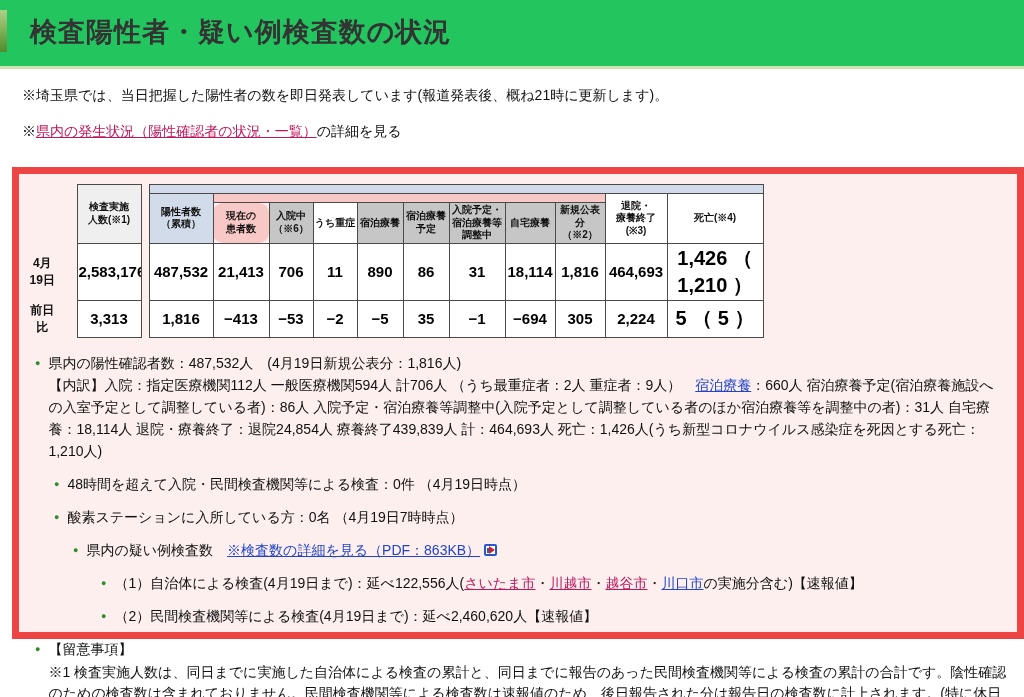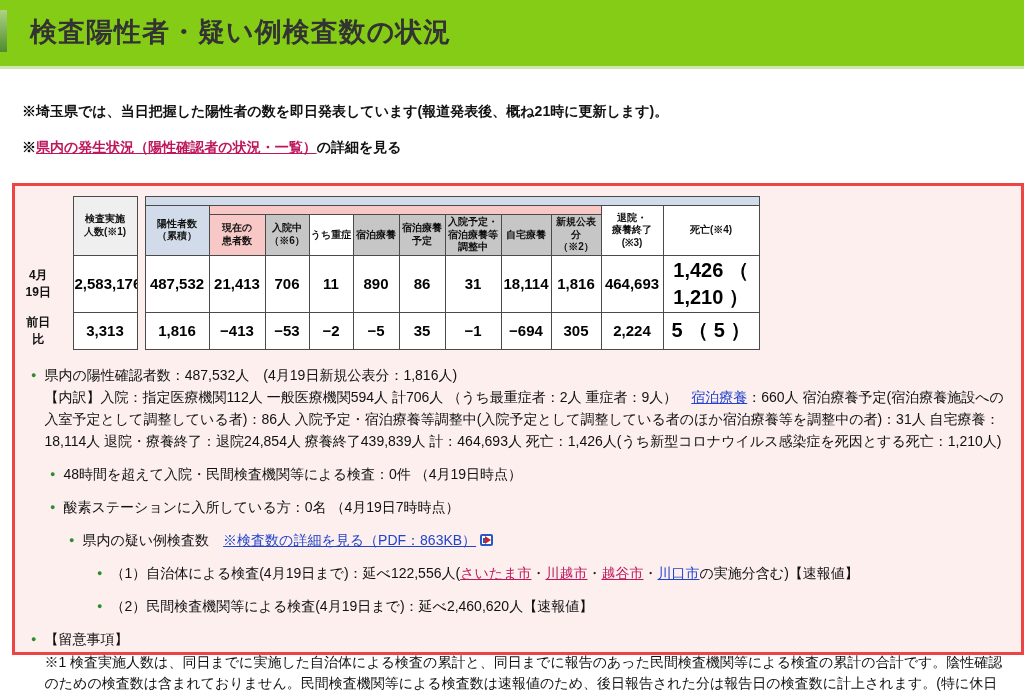--- a/index.html
+++ b/index.html
@@ -6,50 +6,50 @@
   html,body { margin:0; padding:0; background:#ffffff; }
   body {
     width:1024px; height:697px; overflow:hidden;
     font-family:"Liberation Sans", sans-serif;
     color:#222;
   }
 
   
   .page-header{
     position:relative;
-    background:#84cc16;
+    background:#22c55e;
     padding:14px 28px 16px 30px;
   }
   .accent-bar{
     position:absolute; left:0; top:10px;
     width:7px; height:42px;
     background:linear-gradient(#aed286,#4f8c2b);
   }
   .page-title{
     margin:0; font-size:27px; font-weight:bold; color:#333;
     letter-spacing:1px;
   }
   .green-rule{
     height:2px; background:#76b043;
     border-bottom:3px solid #cfe5b0;
   }
 
   
-  .intro{ padding:32px 20px 4px 22px;font-weight:bold; }
+  .intro{ padding:16px 20px 4px 22px; }
   .intro-line{ margin:0 0 16px 0; font-size:14px; line-height:20px; color:#111; }
 
   a.link{ text-decoration:underline; cursor:pointer; }
   a.blue{ color:#2244cc; }
   a.visited{ color:#be185d; }
 
   
   .panel{
     margin:6px 0 0 12px;
     background:#fcefee;
-    border:3px solid #ef4444;
+    border:7px solid #ef4444;
     padding:8px 10px 20px 8px;
     height:472px;
   }
 
   
   table.stats{
     border-collapse:collapse; table-layout:fixed;
     width:736px; margin:2px 0 14px 0;
   }
   .stats td{
@@ -66,21 +66,21 @@
   .stats tr.band td{ height:9px; padding:0; }
   .band-blue{ background:#d2dbe9 !important; }
   .band-pink{ background:#f7c8c6 !important; }
   .hdr{
     font-weight:bold; font-size:10px; line-height:1.25;
     white-space:pre-line; color:#111;
   }
   .hdr.small{ font-size:10px; }
   .th-lightgray{ background:#efefef !important; }
   .th-blue{ background:#d2dbe9 !important; }
-  .th-pink{ background:#f7c8c6 !important; }
+  .th-pink{ background:#f7c8c6 !important;border-radius:10px; }
   .th-gray{ background:#c6c6c6 !important; }
   .th-white{ background:#ffffff !important; }
   tr.hdr-row td{ height:40px; }
   tr.data-row td{ height:37px; font-weight:bold; font-size:15px; color:#000; }
   tr.data-row td.death-cell{ font-size:20px; }
 
   
   .li{ display:flex; margin:11px 0; font-size:14px; line-height:22px; color:#111; }
   .li .bullet{
     flex:none; color:#2e8b2e; font-size:9px; line-height:22px;

